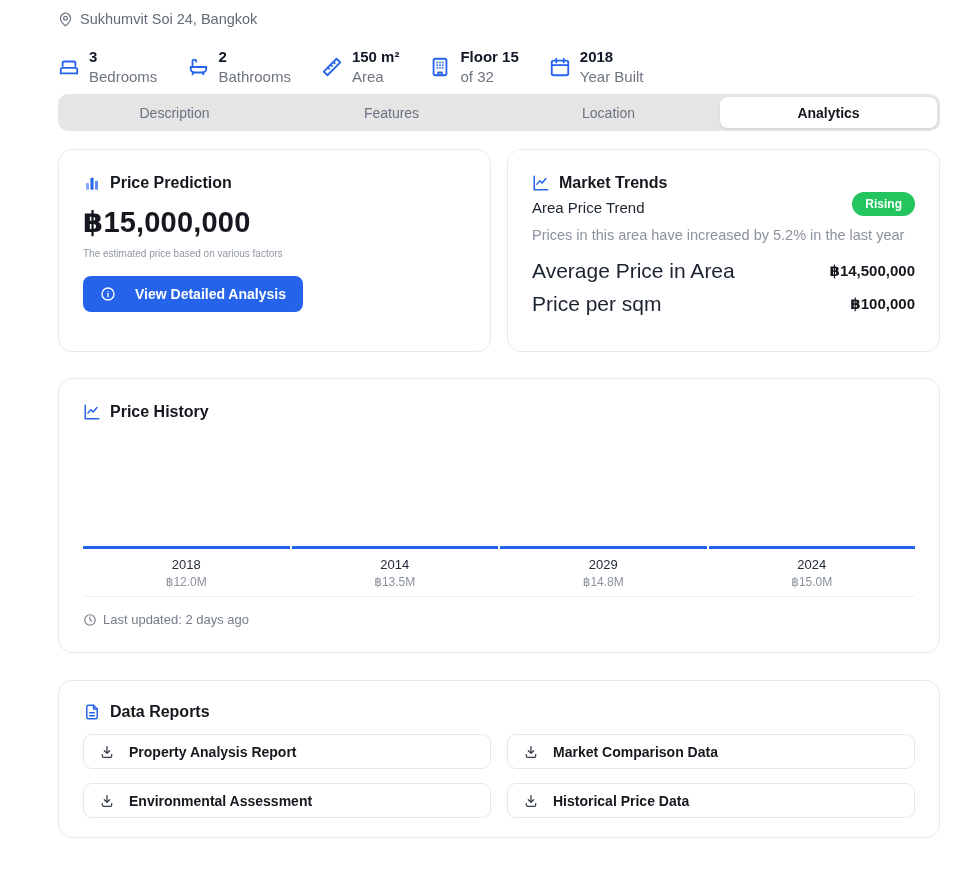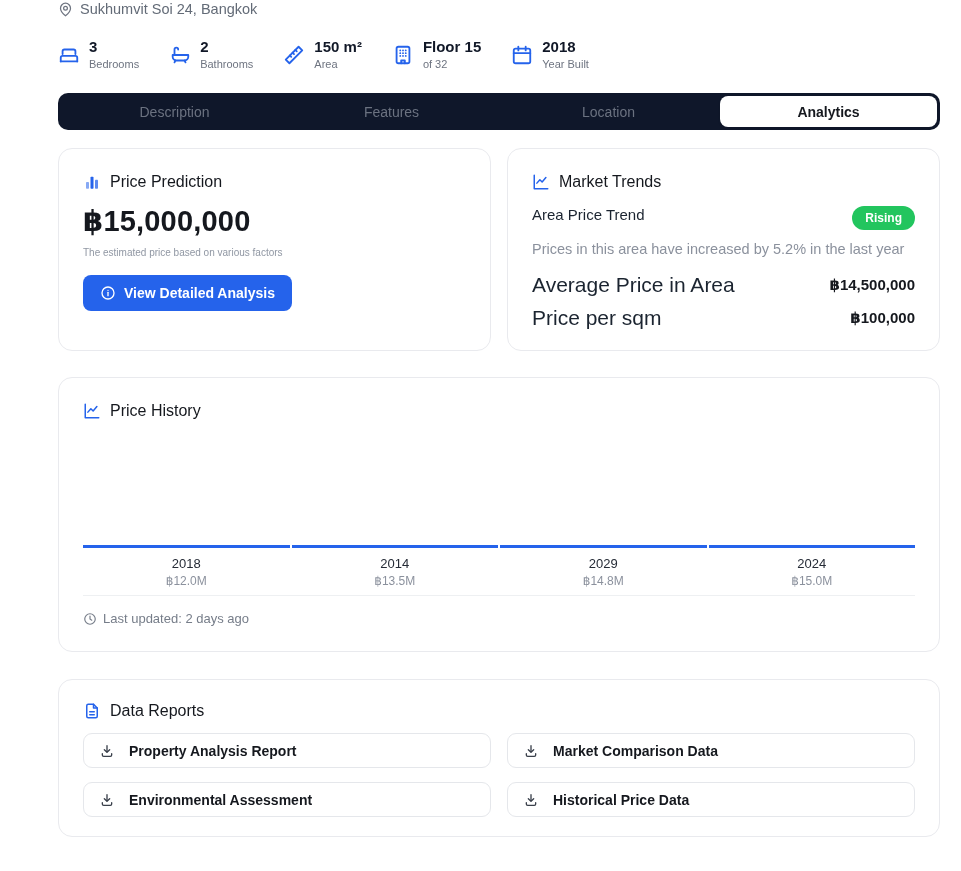--- a/index.html
+++ b/index.html
@@ -1,57 +1,57 @@
 <!DOCTYPE html>
 <html><head>
 <meta charset="utf-8">
 <style>
   * { margin: 0; padding: 0; box-sizing: border-box; }
   html, body { width: 961px; height: 871px; background: #ffffff; overflow: hidden; }
   body { font-family: "Liberation Sans", "DejaVu Sans", sans-serif; color: #111827; }
   .page { width: 961px; height: 871px; padding: 0 21px 0 58px; }
 
   
-  .location-row { display: flex; align-items: center; gap: 7px; padding-top: 1px; color: #636b77; }
+  .location-row { display: flex; align-items: center; gap: 7px; padding-top: 11px; color: #636b77; }
   .location-row svg { width: 15px; height: 15px; flex: 0 0 auto; }
   .location-text { font-size: 14.5px; }
 
   
   .stats-row { display: flex; gap: 30px; margin-top: 21px; }
   .stat-item { display: flex; align-items: center; gap: 9px; }
   .stat-item svg { width: 22px; height: 22px; color: #2563eb; flex: 0 0 auto; }
   .stat-value { font-size: 15px; font-weight: 700; color: #111827; line-height: 1.25; }
-  .stat-label { font-size: 11px; color: #6e7480; line-height: 1.3; }
-
-  
-  .tabs { display: flex; margin-top: 22px; height: 37px; background: #0f172a; border-radius: 10px; padding-left: 8px; }
+  .stat-label { font-size: 15px; color: #6e7480; line-height: 1.3; }
+
+  
+  .tabs { display: flex; margin-top: 8px; height: 37px; background: #e5e5e5; border-radius: 10px; padding-left: 8px; }
   .tab { flex: 1; display: flex; align-items: center; justify-content: center;
          font-size: 14px; color: #6b7280; cursor: pointer; border-radius: 8px; }
   .tab.active { background: #ffffff; color: #15181e; font-weight: 700; margin: 3px;
                 box-shadow: 0 1px 3px rgba(0,0,0,0.08); }
 
   
   .card { background: #fff; border: 1px solid #e9eaee; border-radius: 14px; padding: 24px; }
   .cards-row { display: flex; gap: 16px; margin-top: 18px; }
   .cards-row .card { flex: 1; height: 203px; }
   .card-header { display: flex; align-items: center; gap: 9px; }
   .card-header svg { width: 18px; height: 18px; color: #2563eb; flex: 0 0 auto; }
-  .card-title { font-size: 16px; font-weight: 400; color: #15181e; }
+  .card-title { font-size: 16px; font-weight: 700; color: #15181e; }
 
   
   .pp-price { font-size: 29px; font-weight: 800; letter-spacing: 0.2px; margin-top: 13px; color: #15181e; }
   .pp-subtitle { font-size: 10px; color: #9097a3; margin-top: 9px; }
-  .pp-button { display: inline-flex; align-items: center; gap: 8px; margin-top: 17px;
+  .pp-button { display: inline-flex; align-items: center; gap: 19px; margin-top: 17px;
                background: #2563eb; color: #fff; border: none; border-radius: 8px;
                padding: 10px 17px; font-size: 14px; font-weight: 700; cursor: pointer;
                font-family: inherit; }
   .pp-button svg { width: 16px; height: 16px; }
 
   
-  .mt-trend-row { display: flex; align-items: flex-start; justify-content: space-between; margin-top: 15px; }
+  .mt-trend-row { display: flex; align-items: flex-end; justify-content: space-between; }
   .mt-trend-label { font-size: 15px; color: #1b2430; }
   .badge { background: #22c55e; color: #fff; font-size: 12px; font-weight: 700;
            border-radius: 999px; padding: 5px 13px; }
   .mt-desc { font-size: 14.5px; color: #8b919d; line-height: 1.45; margin-top: 9px; max-width: 380px; }
   .mt-rows { margin-top: 13px; display: flex; flex-direction: column; gap: 9px; }
   .mt-row { display: flex; justify-content: space-between; align-items: center; }
   .mt-row-label { font-size: 21px; color: #1b2430; }
   .mt-row-value { font-size: 15px; font-weight: 700; color: #15181e; }
 
   

